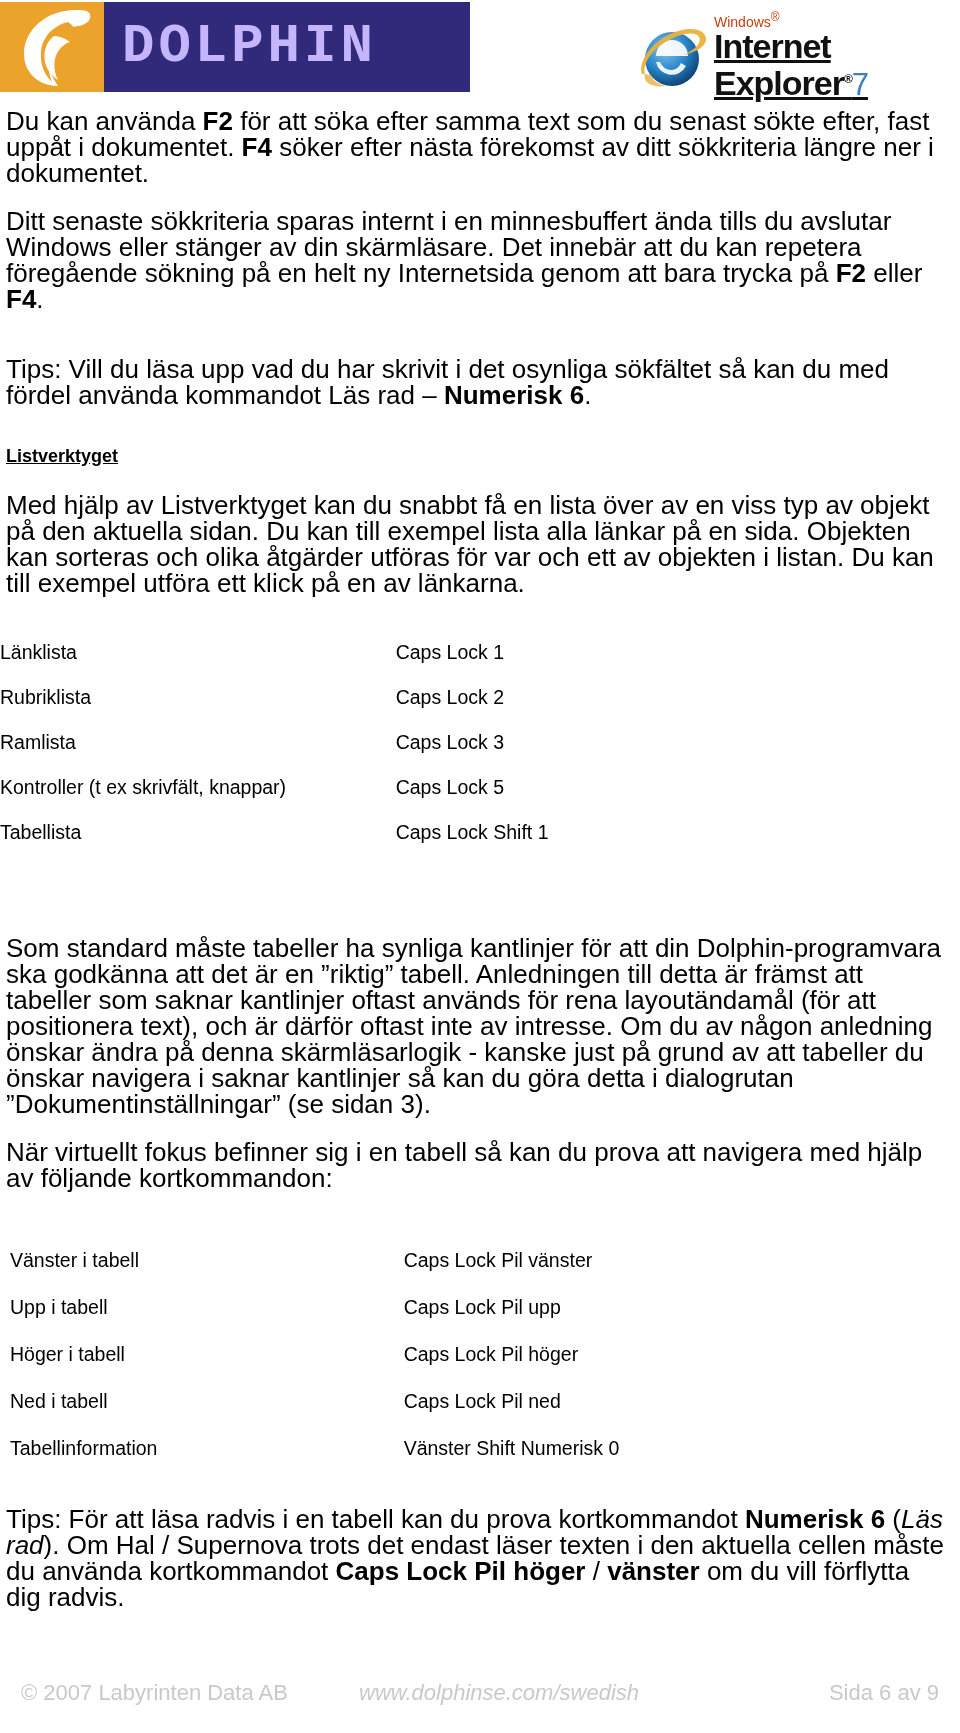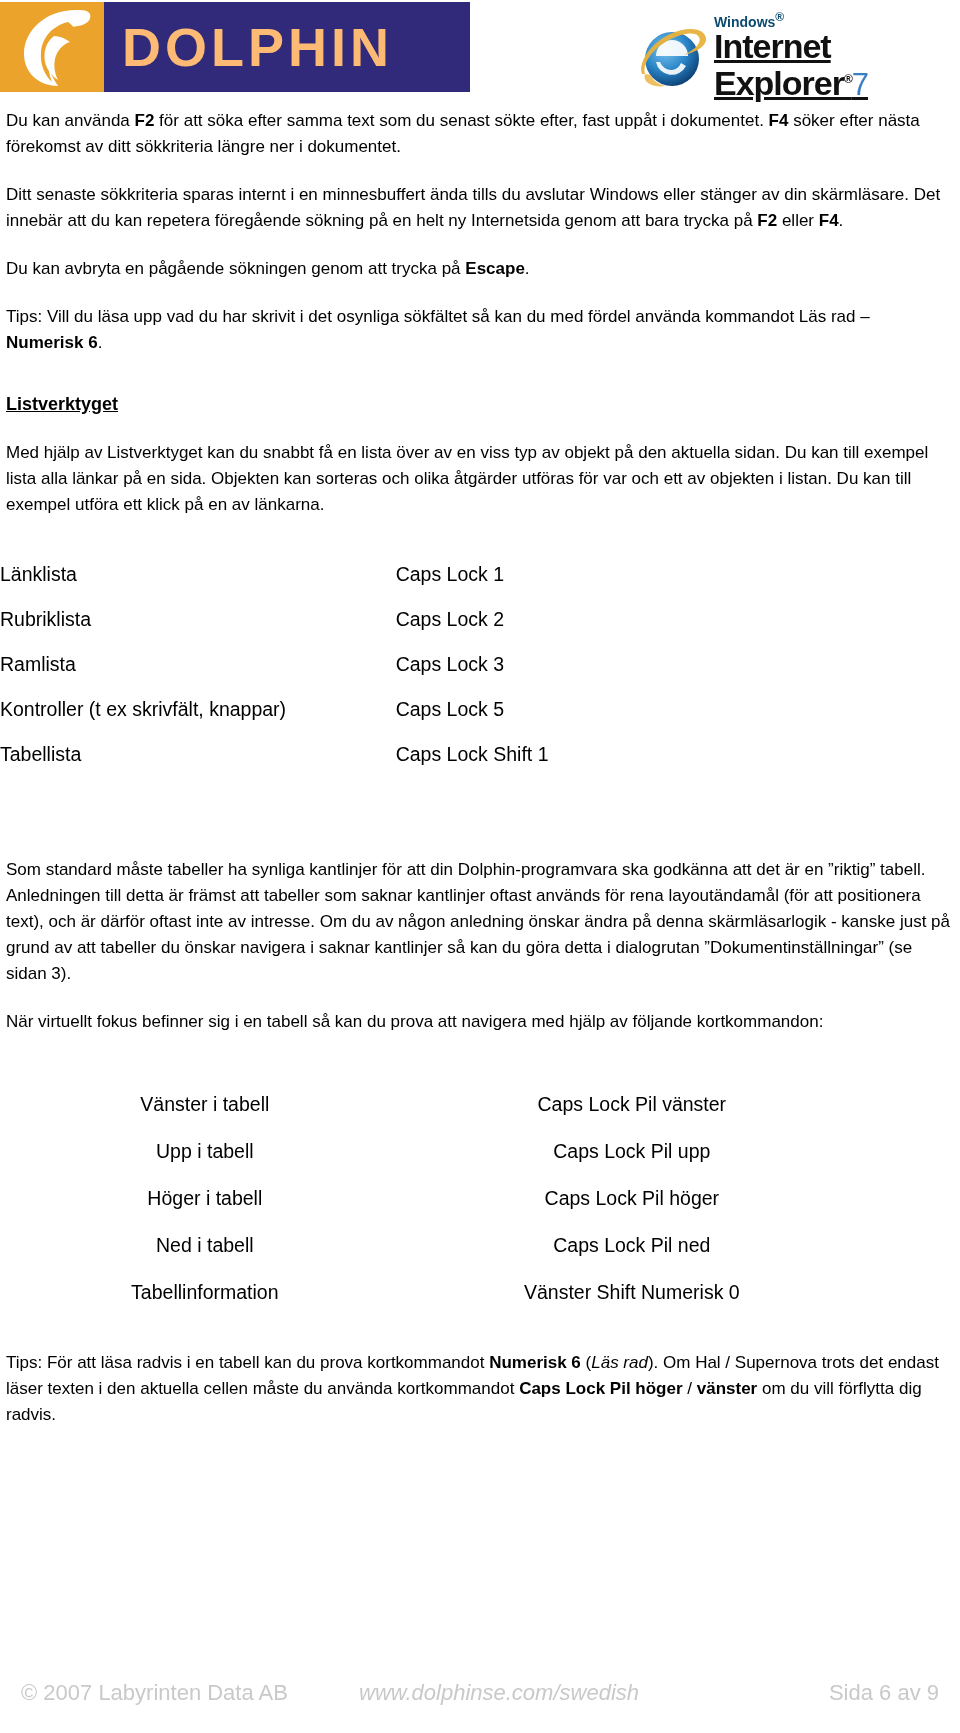--- a/index.html
+++ b/index.html
@@ -44,25 +44,25 @@
     left: 16px;
     top: 6px;
     width: 78px;
     height: 80px;
   }
   .dolphin-word {
     position: absolute;
     left: 122px;
     top: 50%;
     transform: translateY(-50%);
-    font-family: Liberation Sans, sans-serif;
+    font-family: Liberation Mono, monospace;
     font-weight: bold;
     font-size: 54px;
     letter-spacing: 4px;
-    color: #fdba74;
+    color: #c4b5fd;
     line-height: 1;
     white-space: nowrap;
   }
 
   .ie-logo {
     position: absolute;
     left: 636px;
     top: 4px;
     width: 300px;
     height: 96px;
@@ -76,22 +76,22 @@
   }
   .ie-text {
     position: absolute;
     left: 78px;
     top: 6px;
     width: 222px;
   }
   .ie-windows {
     font-family: "Liberation Sans", sans-serif;
     font-size: 14px;
-    font-weight: bold;
-    color: #0c4a6e;
+    font-weight: normal;
+    color: #c2410c;
     line-height: 15px;
     letter-spacing: 0px;
   }
   .ie-line1, .ie-line2 {
     font-family: "Liberation Sans", sans-serif;
     font-size: 34px;
     font-weight: bold;
     color: #111111;
     line-height: 33px;
     letter-spacing: -1px;
@@ -111,21 +111,21 @@
 
   
   .doc {
     position: absolute;
     left: 0;
     top: 108px;
     width: 960px;
   }
   p.para {
     margin: 0;
-    font-size: 17px;
+    font-size: 26px;
     line-height: 26px;
     color: #000000;
   }
   .pad {
     padding-left: 6px;
     padding-right: 10px;
   }
   .spacer-s { height: 12px; }
   .spacer-m { height: 22px; }
   .spacer-l { height: 34px; }
@@ -149,21 +149,21 @@
   table.shortcuts td {
     font-size: 19.5px;
     line-height: 24px;
     padding: 10px 0 11px 0;
     vertical-align: top;
     color: #000000;
   }
   td.col-action { width: 392px; padding-left: 14px; }
   td.col-key { width: 460px; }
 
-  table.shortcuts.second td { padding: 11px 0 12px 0; text-align: center; }
+  table.shortcuts.second td { padding: 11px 0 12px 0; }
   table.shortcuts.second td.col-action { padding-left: 10px; }
   table.shortcuts.second td.col-key { padding-left: 4px; }
 
   
   .footer {
     position: absolute;
     left: 0;
     top: 1678px;
     width: 960px;
     height: 40px;
@@ -227,21 +227,20 @@
 
   <div class="pad">
     <p class="para"><span>Du kan använda </span><b>F2</b><span> för att söka efter samma text som du senast sökte efter, fast uppåt i dokumentet. </span><b></b><b>F4</b><span> söker efter nästa förekomst av ditt sökkriteria längre ner i dokumentet.</span></p>
 
     <div class="spacer-m"></div>
 
     <p class="para"><span>Ditt senaste sökkriteria sparas internt i en minnesbuffert ända tills du avslutar Windows eller stänger av din skärmläsare. Det innebär att du kan repetera föregående sökning på en helt ny Internetsida genom att bara trycka på </span><b>F2</b><span> eller </span><b>F4</b><span>.</span></p>
 
     <div class="spacer-m"></div>
 
-    <p class="para"><span>Du kan avbryta en pågående sökningen genom att trycka på </span><b>Escape</b><span>.</span></p>
 
     <div class="spacer-m"></div>
 
     <p class="para"><span>Tips: Vill du läsa upp vad du har skrivit i det osynliga sökfältet så kan du med fördel använda kommandot Läs rad – </span><b>Numerisk 6</b><span>.</span></p>
 
     <div class="spacer-l"></div>
 
     <h2 class="section-title">Listverktyget</h2>
 
     <div class="spacer-m"></div>

